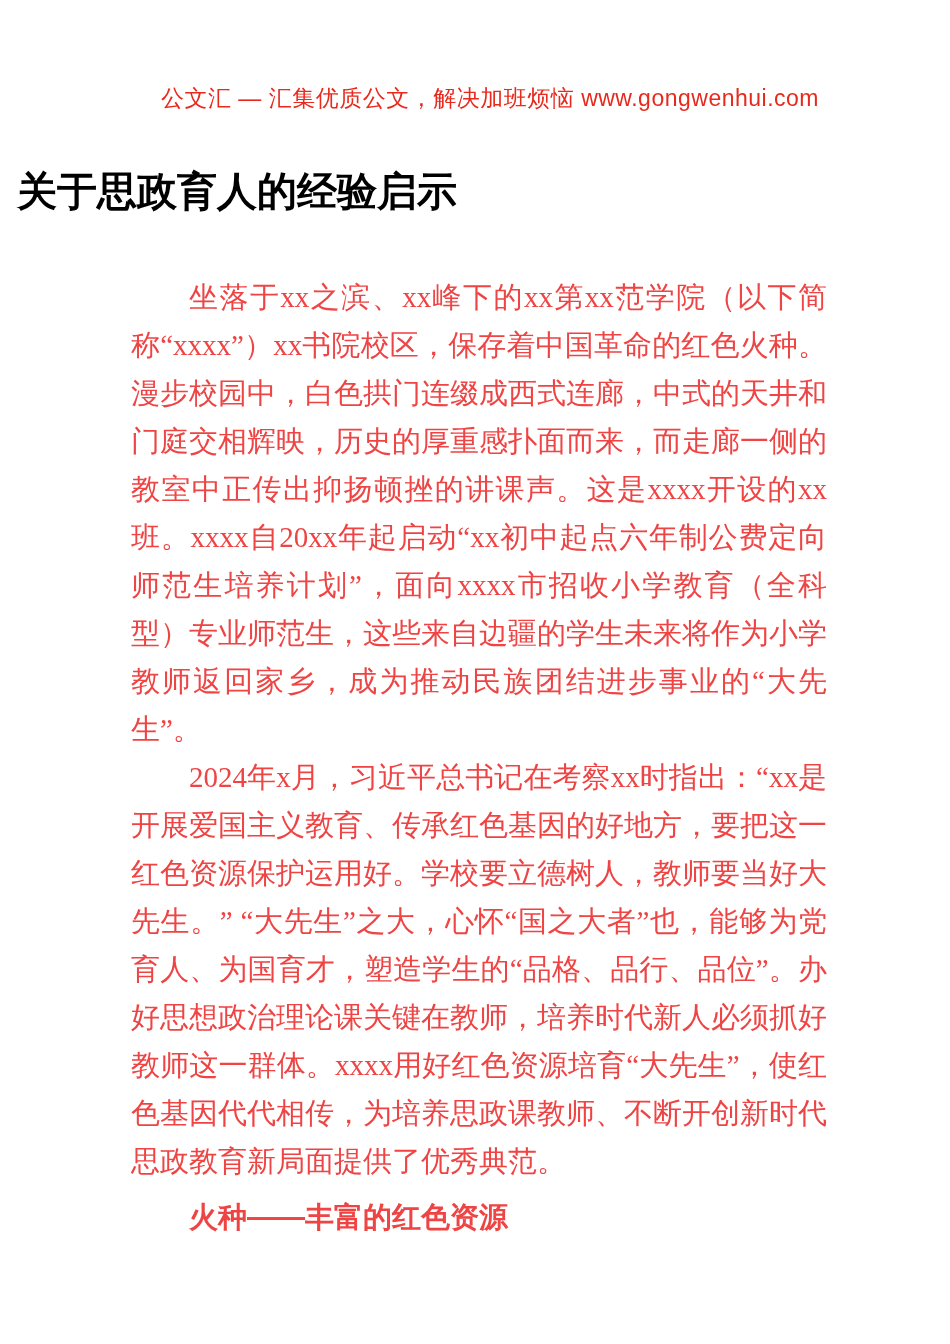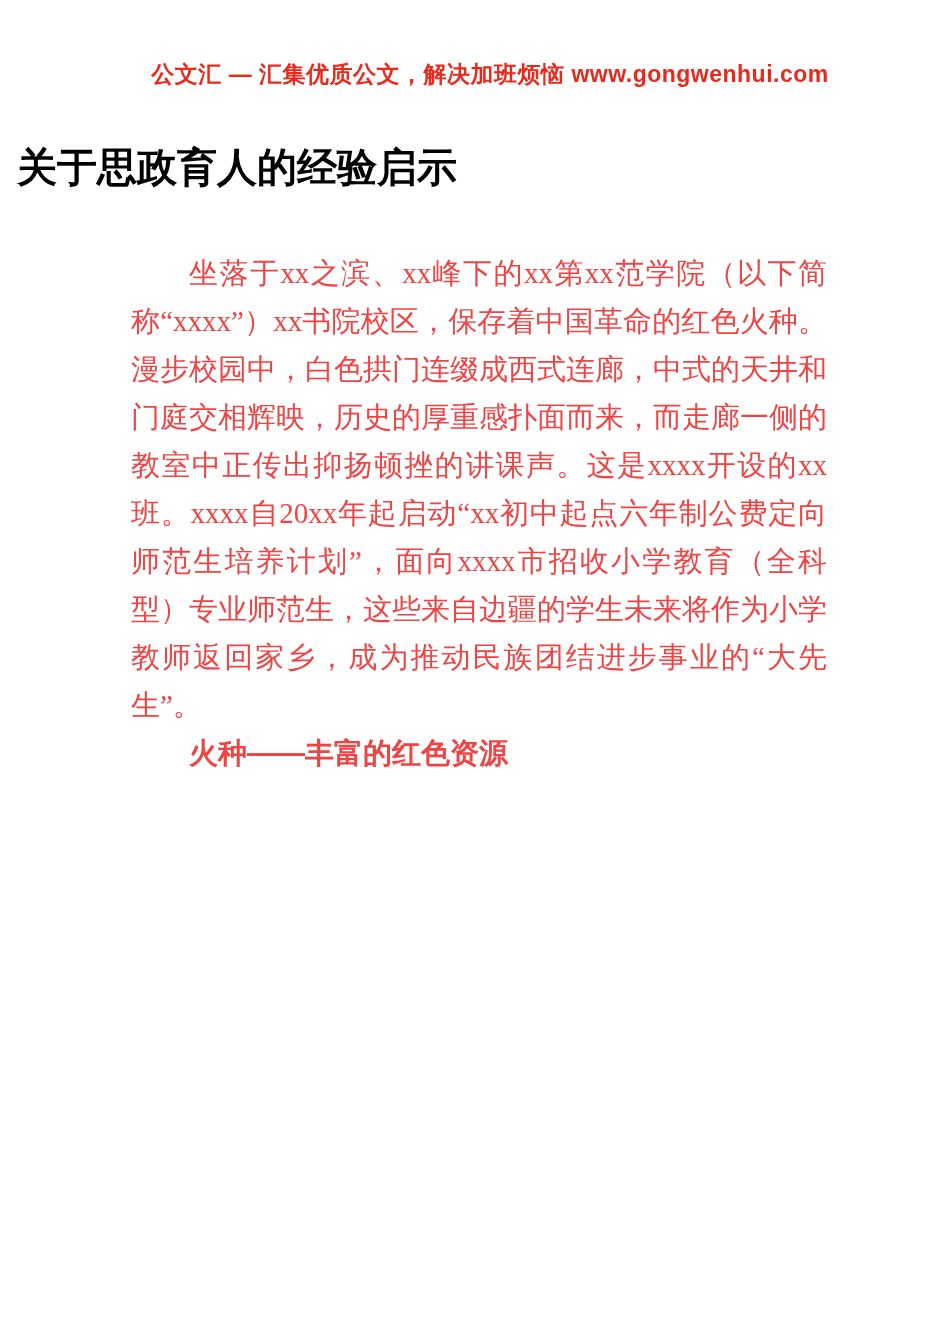--- a/index.html
+++ b/index.html
@@ -10,28 +10,27 @@
     position: relative;
     font-family: "Liberation Sans", sans-serif;
   }
   .page {
     width: 950px;
     height: 1344px;
     background: #ffffff;
     overflow: hidden;
   }
   .banner {
-    padding-top: 62px;
+    padding-top: 86px;
     text-align: center;
     text-indent: 30px;
     font-size: 23px;
     line-height: 25px;
     font-family: "Liberation Sans", sans-serif;
     letter-spacing: 0.5px;
-    font-weight: bold;
   }
   .doc-title {
     margin: 56px 0 0 17px;
     text-align: left;
     font-size: 40px;
     line-height: 48px;
     font-weight: 700;
     color: #000000;
     font-family: "Liberation Sans", sans-serif;
   }
@@ -64,19 +63,20 @@
 
 <div class="page">
 
   <div class="banner" style="color: rgb(232, 41, 28);">公文汇 — 汇集优质公文，解决加班烦恼 www.gongwenhui.com</div>
 
   <h1 class="doc-title">关于思政育人的经验启示</h1>
 
   <div class="content">
 
   <p>坐落于xx之滨、xx峰下的xx第xx范学院（以下简称“xxxx”）xx书院校区，保存着中国革命的红色火种。漫步校园中，白色拱门连缀成西式连廊，中式的天井和门庭交相辉映，历史的厚重感扑面而来，而走廊一侧的教室中正传出抑扬顿挫的讲课声。这是xxxx开设的xx班。xxxx自20xx年起启动“xx初中起点六年制公费定向师范生培养计划”，面向xxxx市招收小学教育（全科型）专业师范生，这些来自边疆的学生未来将作为小学教师返回家乡，成为推动民族团结进步事业的“大先生”。</p>
+      <p>2024年x月，习近平总书记在考察xx时指出：“xx是开展爱国主义教育、传承红色基因的好地方，要把这一红色资源保护运用好。学校要立德树人，教师要当好大先生。” “大先生”之大，心怀“国之大者”也，能够为党育人、为国育才，塑造学生的“品格、品行、品位”。办好思想政治理论课关键在教师，培养时代新人必须抓好教师这一群体。xxxx用好红色资源培育“大先生”，使红色基因代代相传，为培养思政课教师、不断开创新时代思政教育新局面提供了优秀典范。</p>
     </div>
 
-  <div class="content" style="margin-top:0;">
+  <div class="content" style="margin-top:8px;">
     <p class="section-heading">火种——丰富的红色资源</p>
   </div>
 
 </div>
 
 </body></html>

